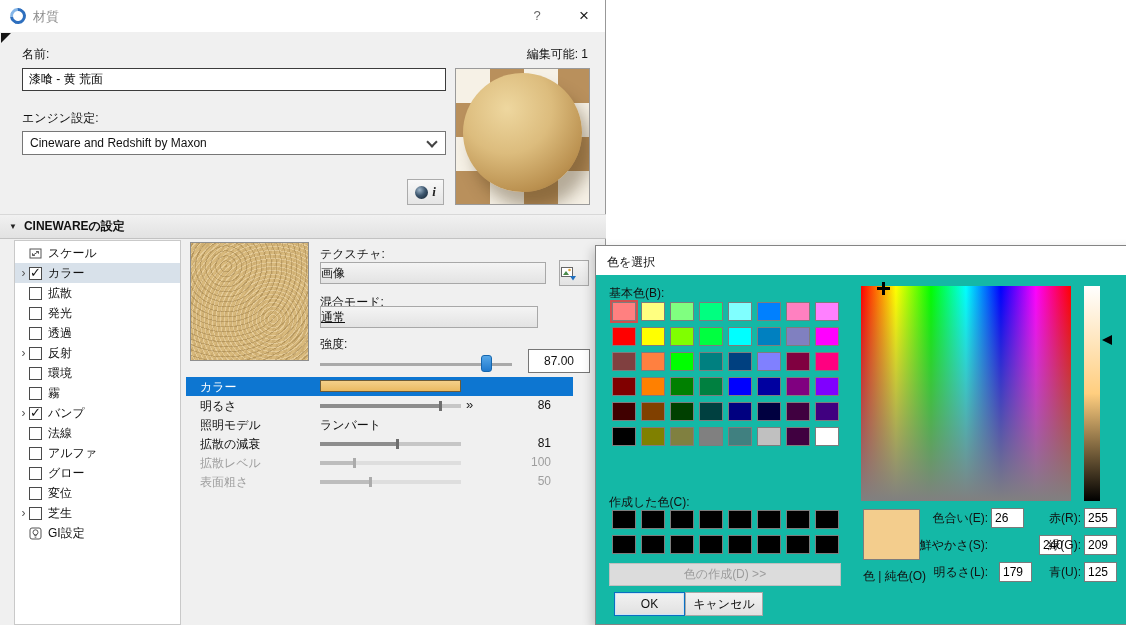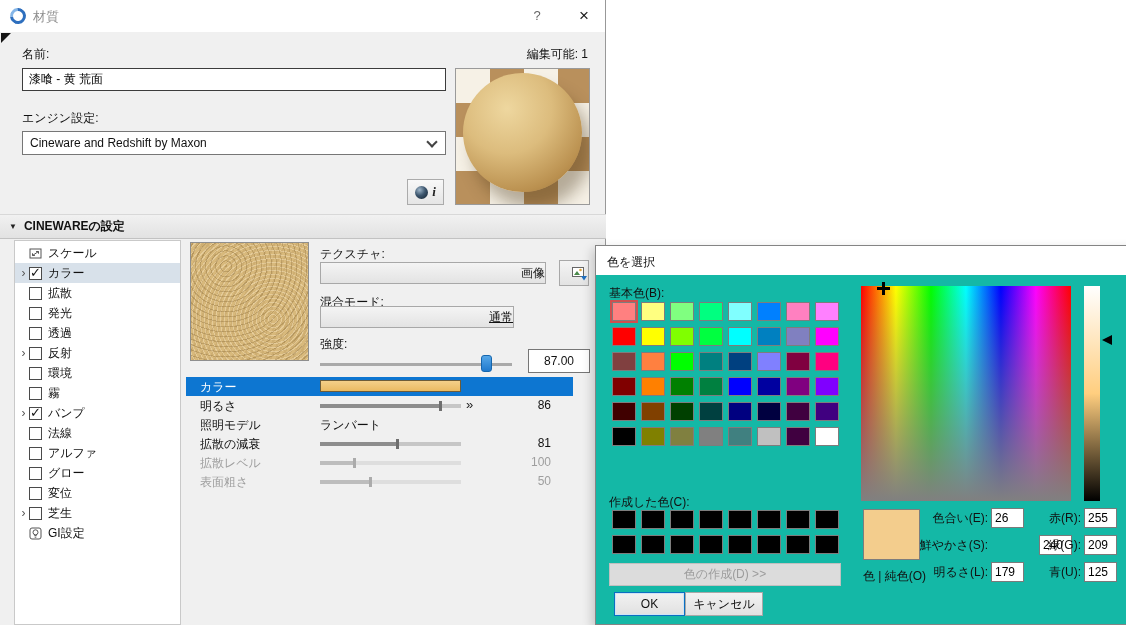--- a/index.html
+++ b/index.html
@@ -70,25 +70,25 @@
   .tw-label { white-space:nowrap; }
 
   #thumb { position:absolute; left:190px; top:242px; width:119px; height:119px;
            border:1px solid #8e8e8e; background-color:#d8b97c;
            background-image:
              repeating-radial-gradient(circle at 30% 20%, rgba(120,90,40,.28) 0 1px, transparent 1px 5px),
              repeating-radial-gradient(circle at 70% 65%, rgba(255,240,210,.35) 0 1px, transparent 1px 4px),
              repeating-linear-gradient(115deg, rgba(160,125,70,.18) 0 2px, transparent 2px 5px); }
   #lbl-texture { left:320px; top:246px; }
   .w-btn { position:absolute; background:linear-gradient(#f4f4f4,#e3e3e3);
-           border:1px solid #a8a8a8; display:flex; align-items:center; justify-content:flex-end; }
+           border:1px solid #a8a8a8; display:flex; align-items:center; justify-content:flex-start; }
   #btn-image  { left:320px; top:262px; width:226px; height:22px; }
   #btn-texopt { left:559px; top:260px; width:30px; height:26px; }
   #lbl-blend { left:320px; top:294px; }
-  #btn-normal { left:320px; top:306px; width:194px; height:22px;text-decoration:underline; }
+  #btn-normal { left:320px; top:306px; width:218px; height:22px;text-decoration:underline; }
   #lbl-strength { left:320px; top:336px; }
   #strength-slider { position:absolute; left:320px; top:354px; width:192px; height:20px; }
   .sl-track { position:absolute; left:0; top:9px; width:100%; height:3px; background:#a9a9a9; }
   .sl-handle { position:absolute; top:1px; width:11px; height:17px; border-radius:3px;
                background:linear-gradient(#56a7e8,#1f79cd); border:1px solid #1566ae; }
   #strength-value { position:absolute; left:528px; top:349px; width:62px; height:24px;
                     border:1px solid #767676; background:#fff; text-align:center; line-height:22px; }
 
   #props { position:absolute; left:186px; top:377px; width:387px; }
   .prow { position:relative; height:19px; }
@@ -141,21 +141,21 @@
                 border:1px solid #7d7d7d; }
   #cd-mode { left:267px; top:322px; }
   .cd-field { position:absolute; display:flex; align-items:center; }
   .cd-field .fl { display:inline-block; text-align:right; margin-right:3px; white-space:nowrap; }
   .cd-field.c1 .fl { width:90px; }
   .cd-field.c2 .fl { width:53px;text-align:right; }
   .cd-field input { width:33px; height:20px; border:1px solid #7a7a7a; background:#fff;
                     font:12px "Liberation Sans","DejaVu Sans",sans-serif; padding:0 3px; }
   #f-hue { left:302px; top:262px; }  #f-red   { left:432px; top:262px; }
   #f-sat { left:302px; top:289px;gap:48px; }  #f-green { left:432px; top:289px; }
-  #f-lum { left:302px; top:316px; }  #f-blue  { left:432px; top:316px; }
+  #f-lum { left:302px; top:316px;gap:8px; }  #f-blue  { left:432px; top:316px; }
   .cd-btn { position:absolute; height:24px; background:linear-gradient(#f2f2f2,#e1e1e1);
             border:1px solid #a8a8a8; display:flex; align-items:center; justify-content:center; }
   #btn-ok { left:18px; top:346px; width:71px; border:1px solid #0b6fc2; box-shadow:0 0 0 1px #cfe4f5 inset;align-items:center; }
   #btn-cancel { left:89px; top:346px; width:78px; }
   #btn-add { left:267px; top:346px; width:256px; }
 </style>
 </head>
 <body>
 
 <div id="mat">

